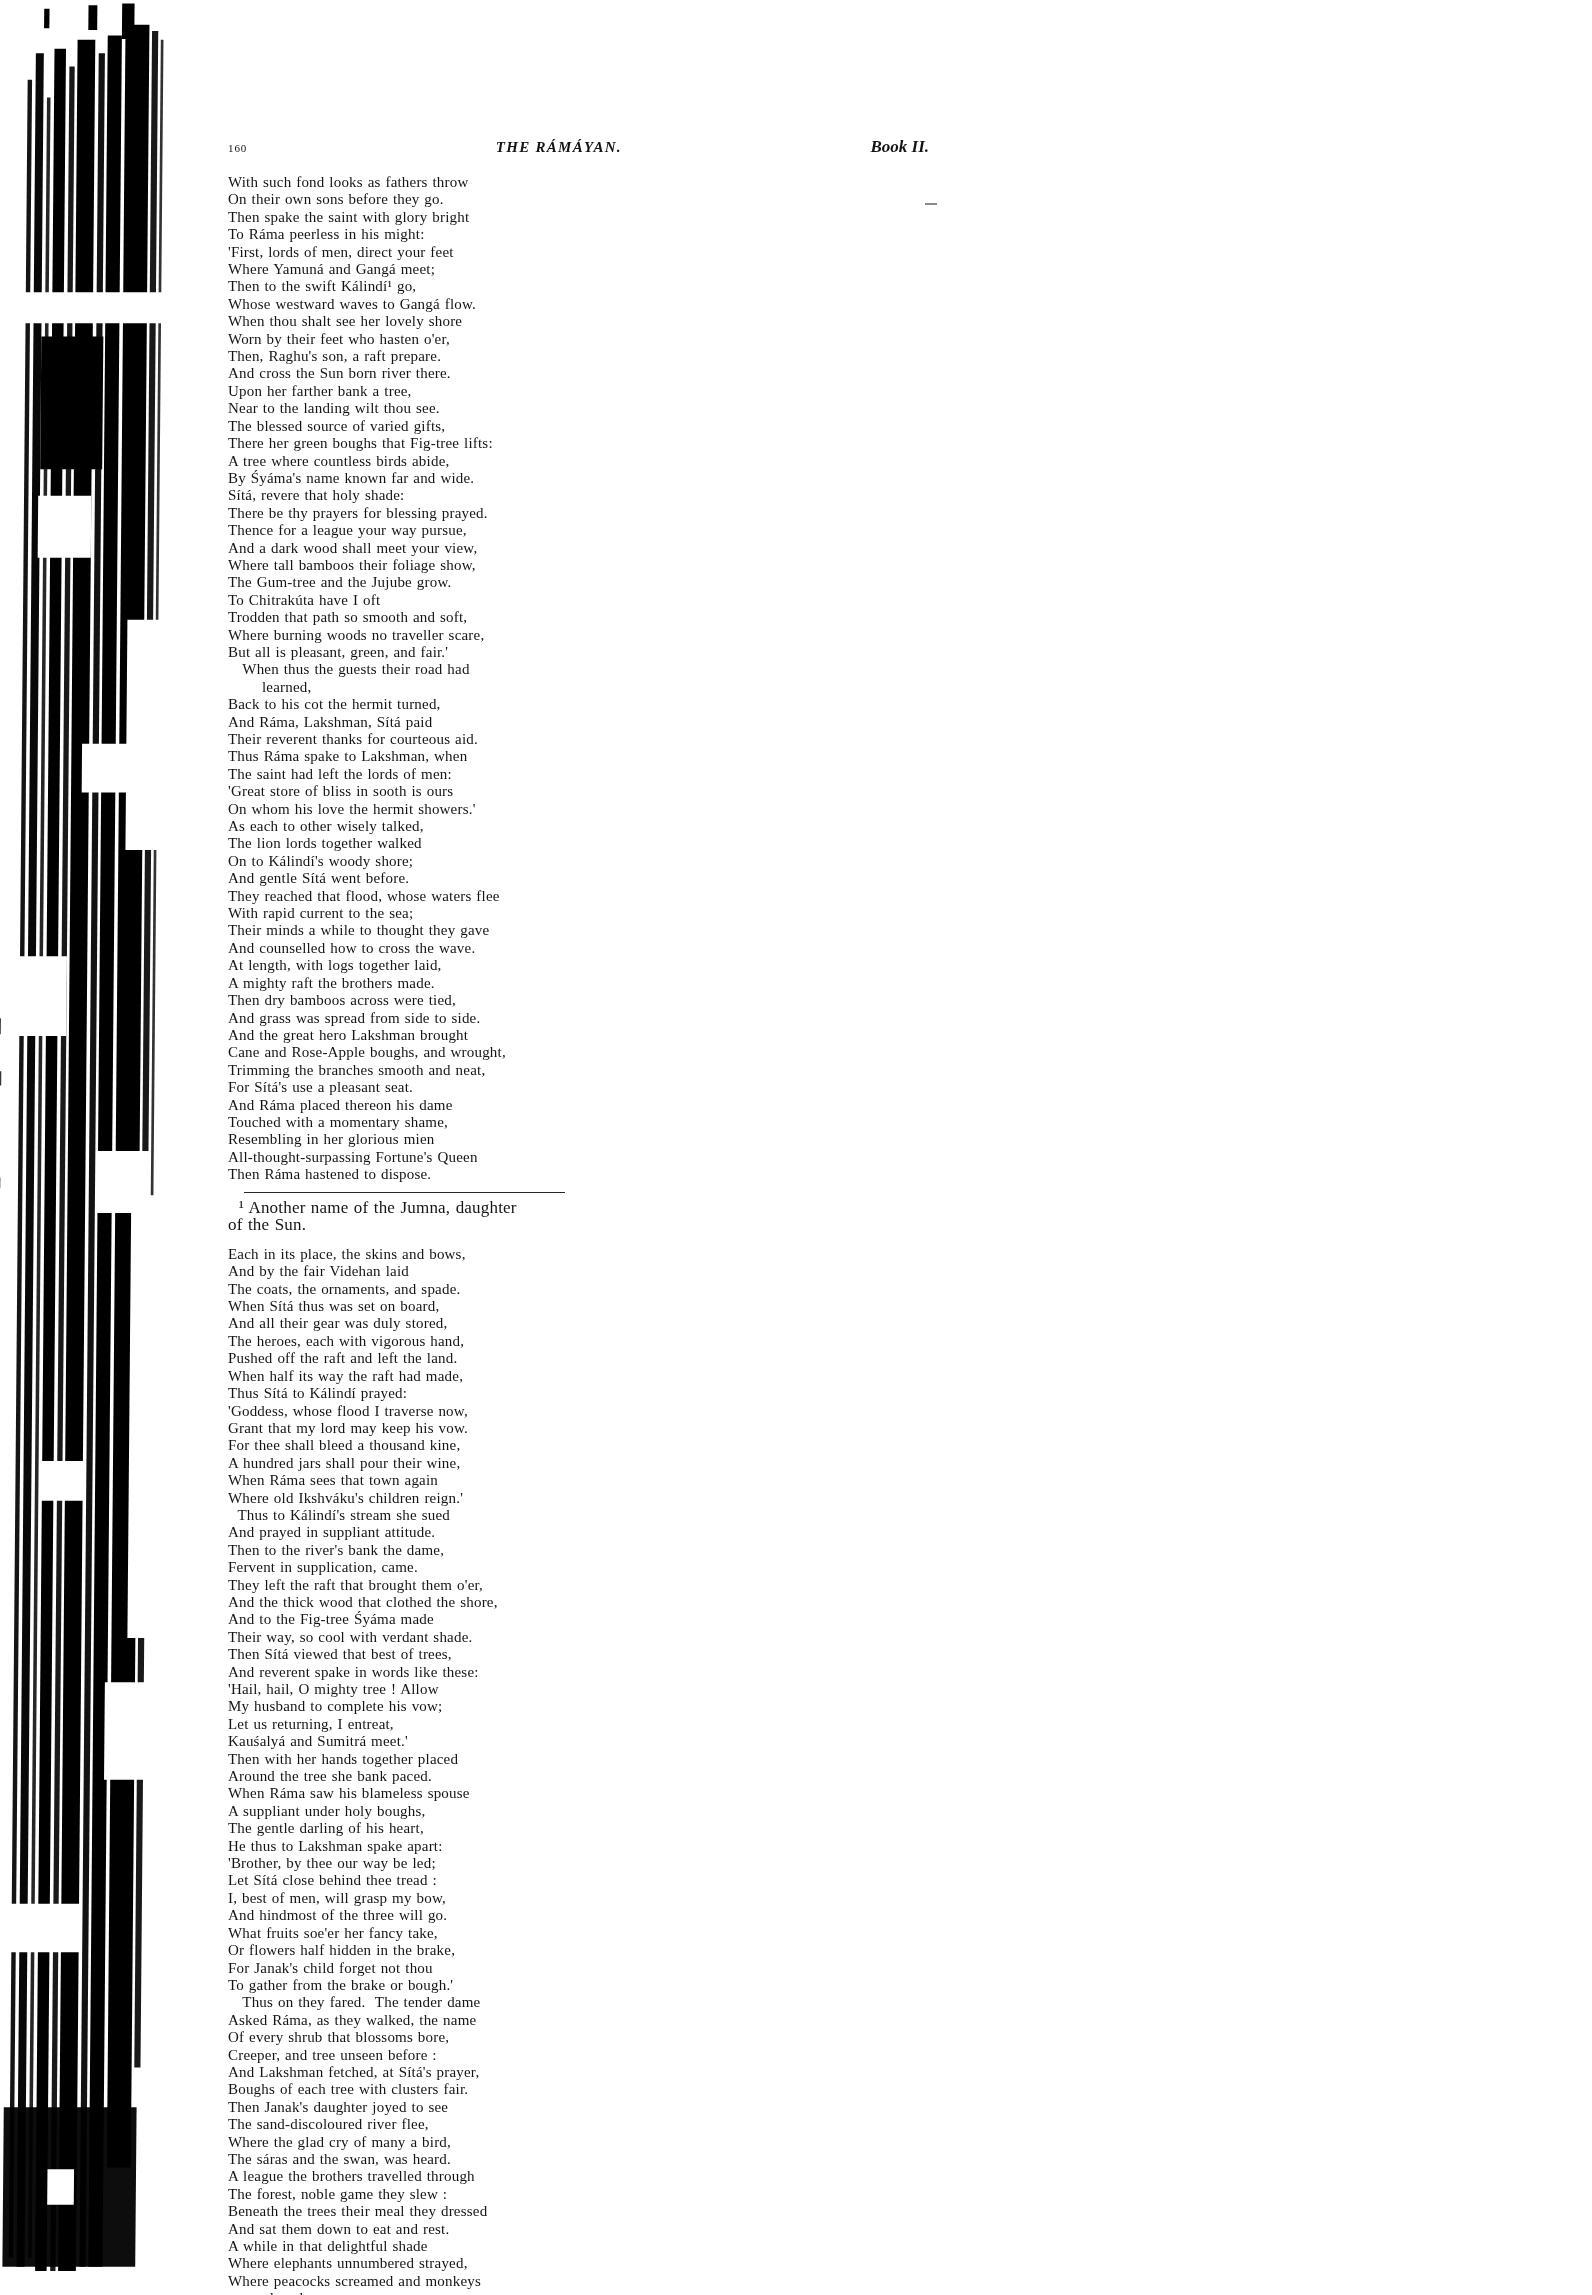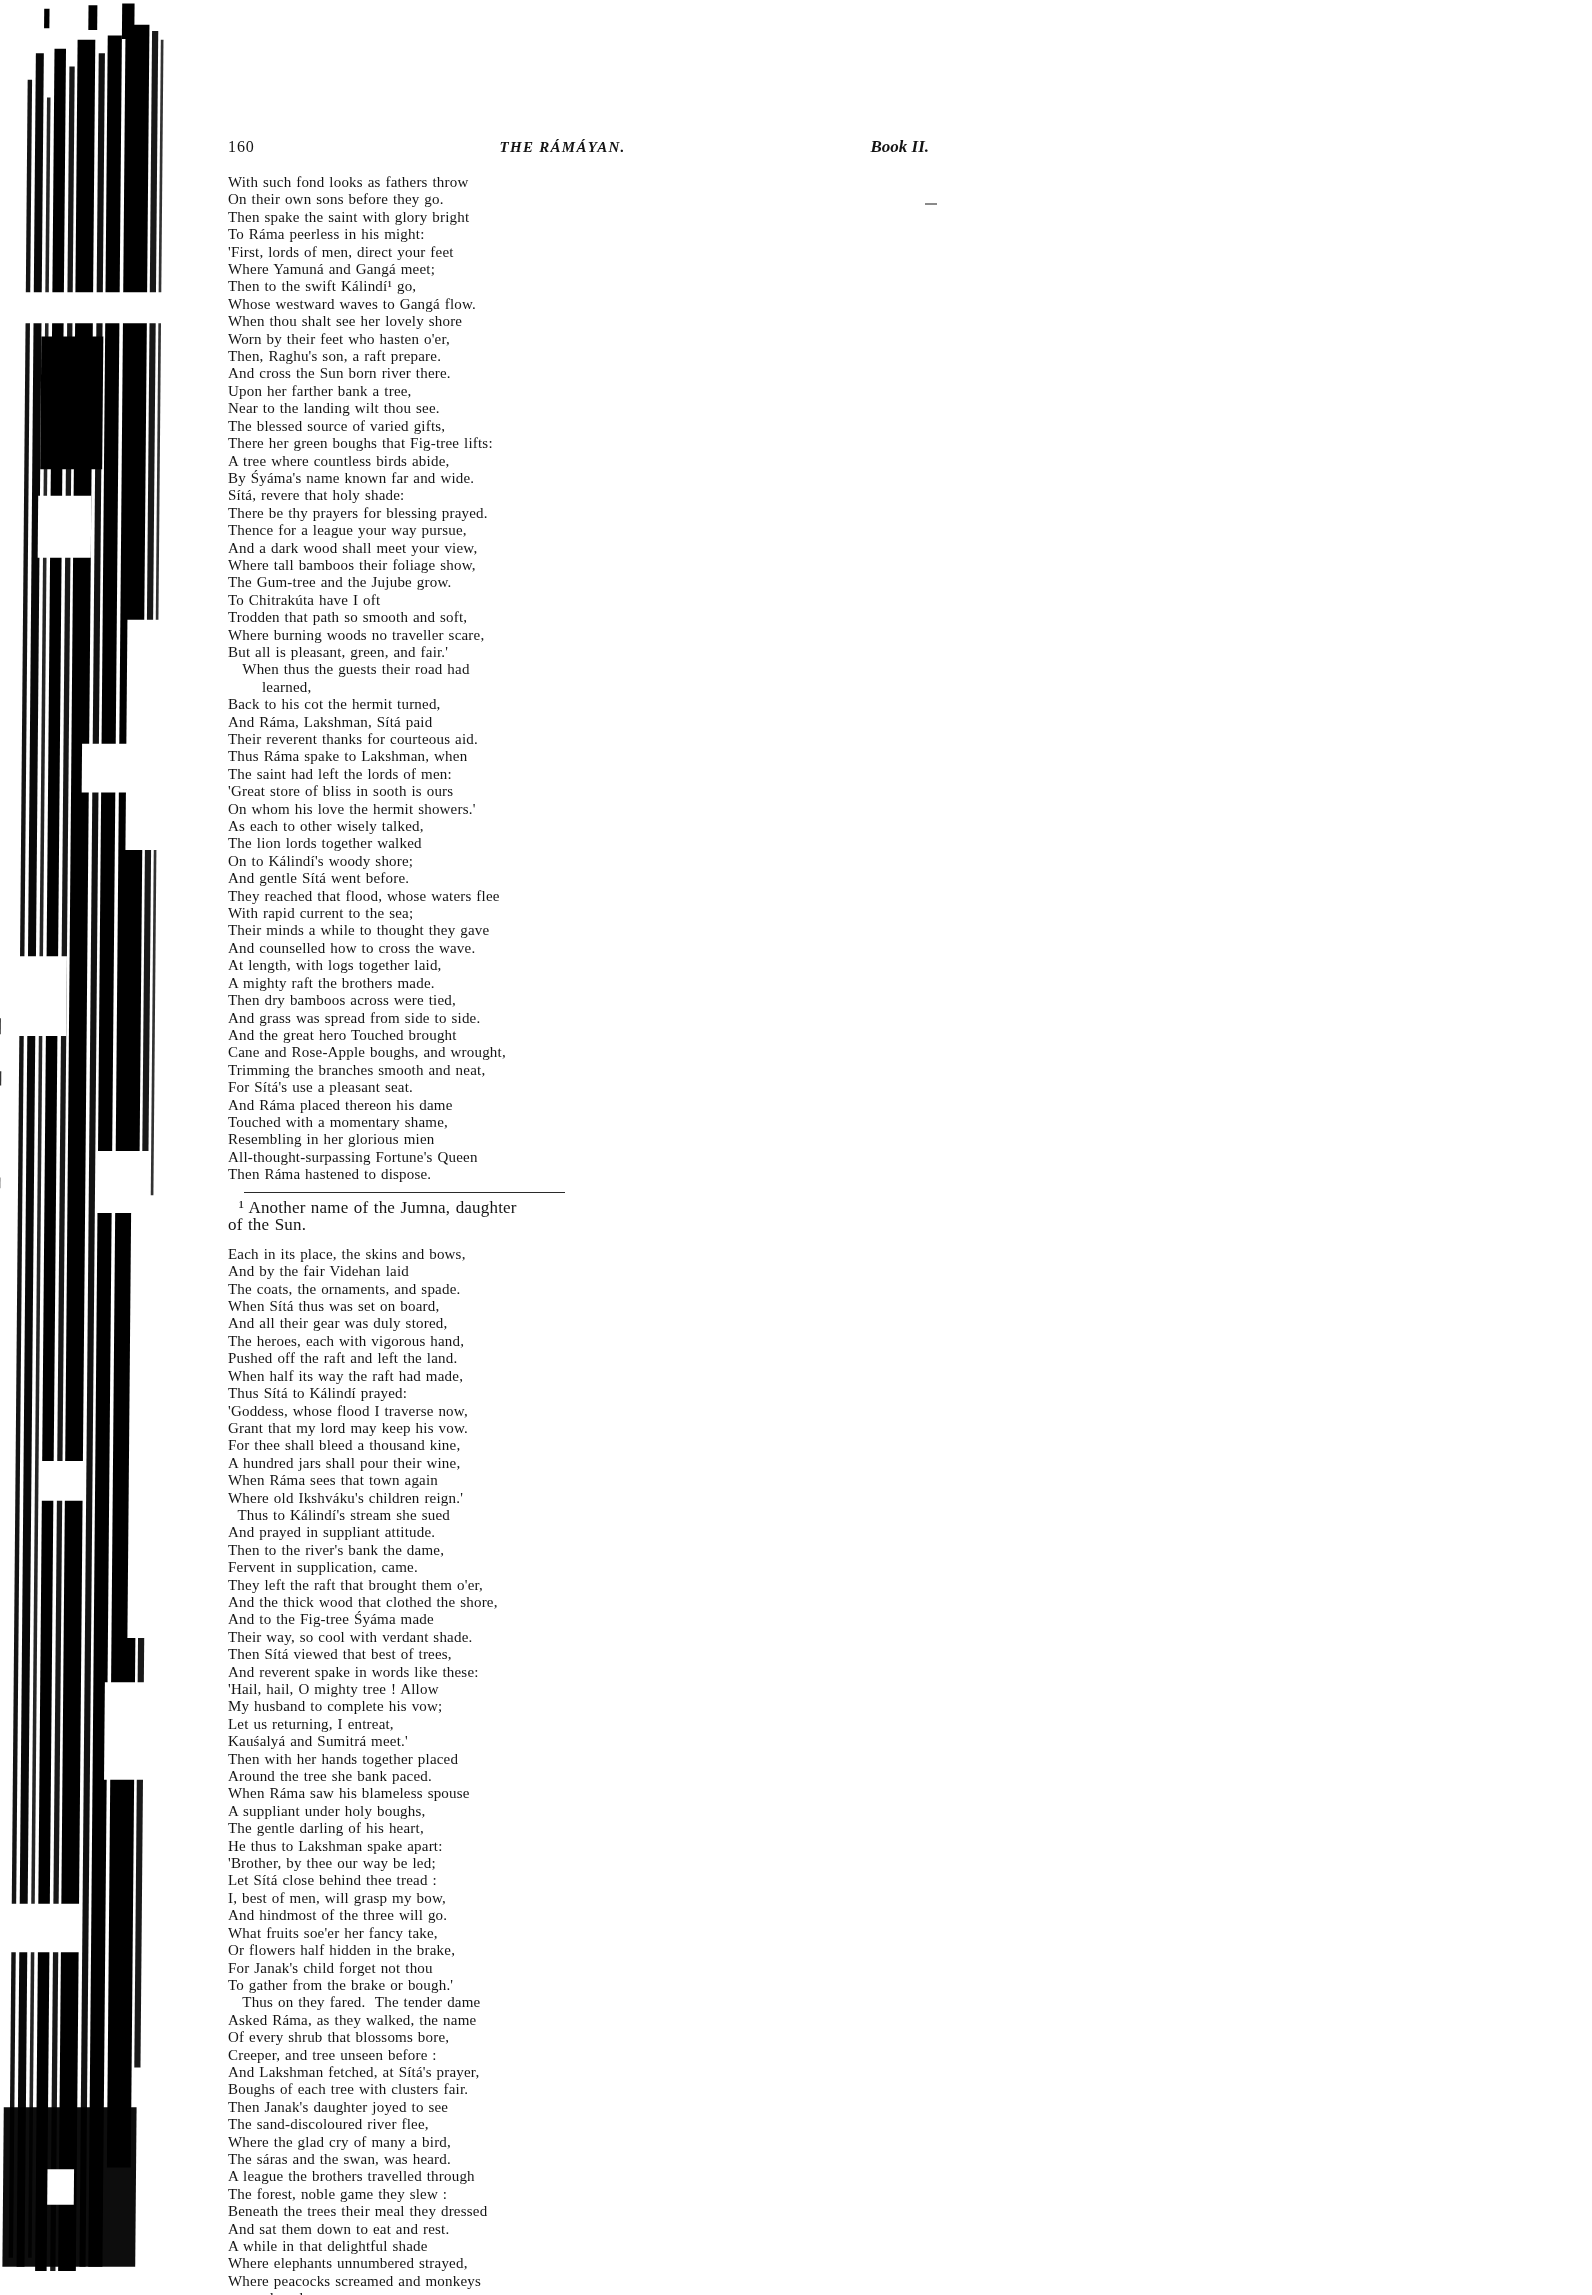--- a/index.html
+++ b/index.html
@@ -10,21 +10,21 @@
     background:#ffffff;
     font-family:"Liberation Serif", serif;
     color:#141414;
     overflow:hidden;
   }
   .scan-artifact { position:absolute; left:0; top:0; width:186px; height:2295px; pointer-events:none; }
   .page-header {
     position:absolute; top:129px; left:228px; width:701px;
     display:flex; justify-content:space-between; align-items:baseline;
   }
-  .page-number { font-size:16px; letter-spacing:0.9px; }
+  .page-number { font-size:11px; letter-spacing:0.9px; }
   .page-title  { font-size:15px; font-weight:bold; font-style:italic; letter-spacing:1.3px; }
   .book-label  { font-size:17px; font-weight:bold; font-style:italic;margin-top:8px; }
   .columns {
     position:absolute; top:174px; left:228px; width:708px;
     display:flex; gap:12.4px;flex-direction:column;
   }
   .column { width:348px; }
   .verse-line {
     font-size:15px; line-height:17.4px;
     white-space:pre; letter-spacing:0.2px; word-spacing:0.9px;
@@ -141,21 +141,21 @@
         <div class="verse-line">On to Kálindí's woody shore;</div>
         <div class="verse-line">And gentle Sítá went before.</div>
         <div class="verse-line">They reached that flood, whose waters flee</div>
         <div class="verse-line">With rapid current to the sea;</div>
         <div class="verse-line">Their minds a while to thought they gave</div>
         <div class="verse-line">And counselled how to cross the wave.</div>
         <div class="verse-line">At length, with logs together laid,</div>
         <div class="verse-line">A mighty raft the brothers made.</div>
         <div class="verse-line">Then dry bamboos across were tied,</div>
         <div class="verse-line">And grass was spread from side to side.</div>
-        <div class="verse-line">And the great hero Touched brought</div>
+        <div class="verse-line">And the great hero Lakshman brought</div>
         <div class="verse-line">Cane and Rose-Apple boughs, and wrought,</div>
         <div class="verse-line">Trimming the branches smooth and neat,</div>
         <div class="verse-line">For Sítá's use a pleasant seat.</div>
         <div class="verse-line">And Ráma placed thereon his dame</div>
         <div class="verse-line">Touched with a momentary shame,</div>
         <div class="verse-line">Resembling in her glorious mien</div>
         <div class="verse-line">All-thought-surpassing Fortune's Queen</div>
         <div class="verse-line">Then Ráma hastened to dispose.</div>
       </div>
     <div class="footnote-rule"></div>

